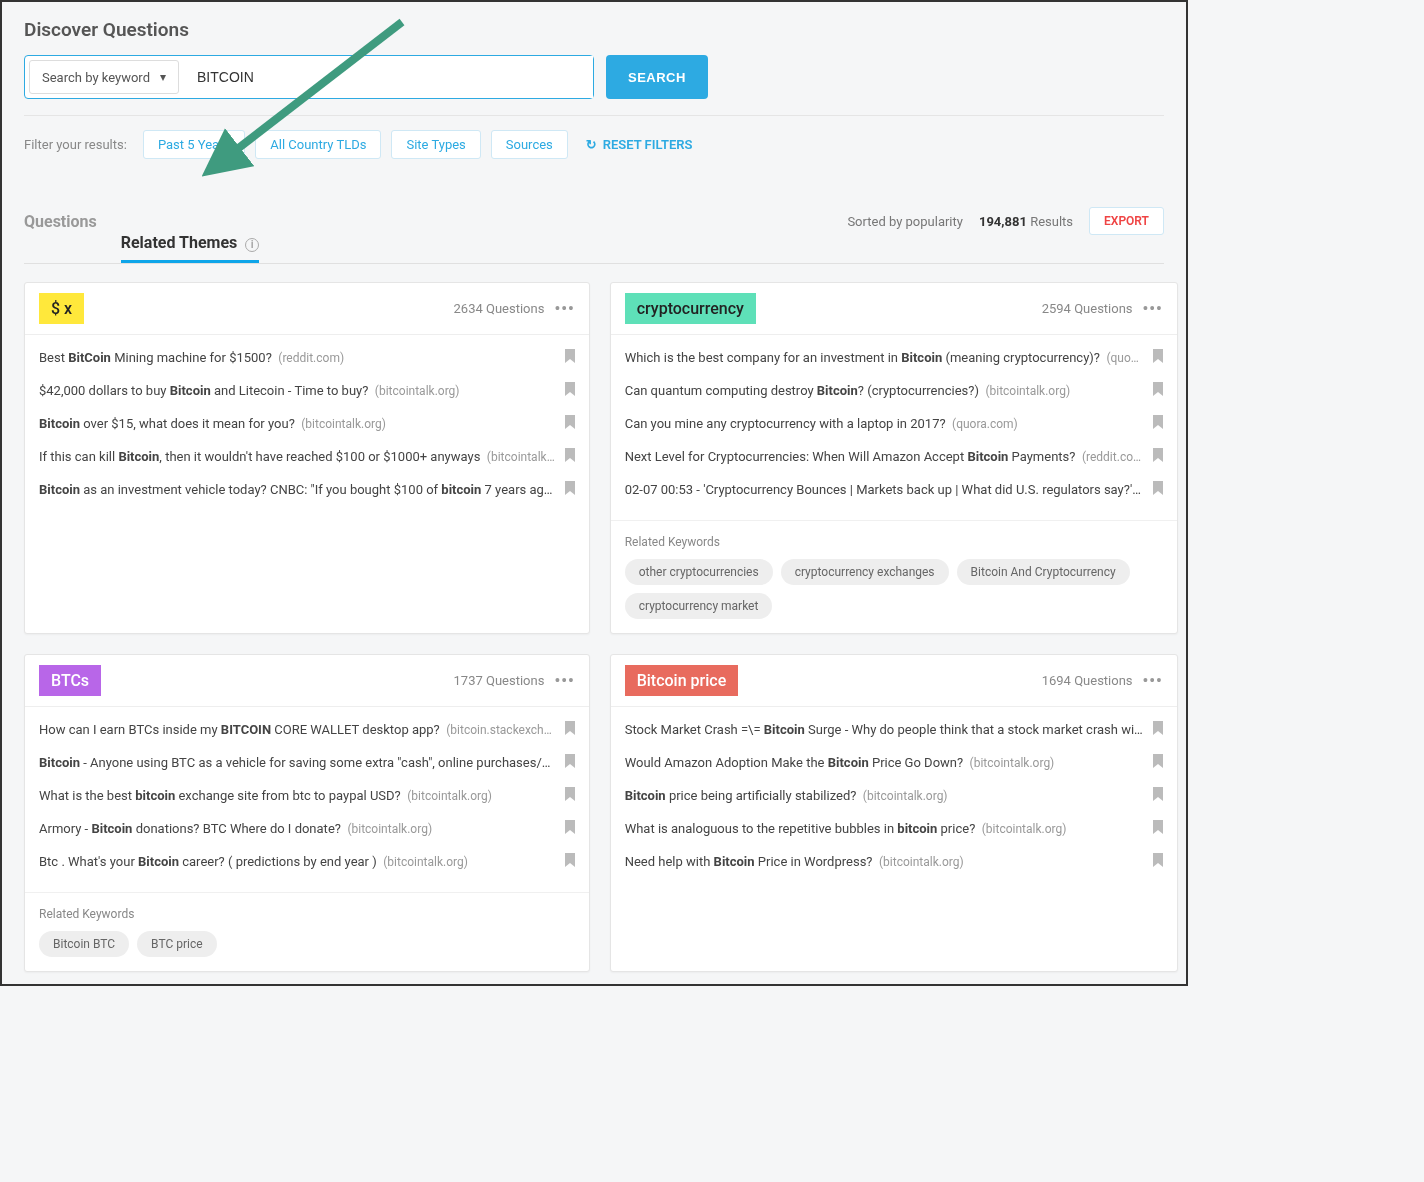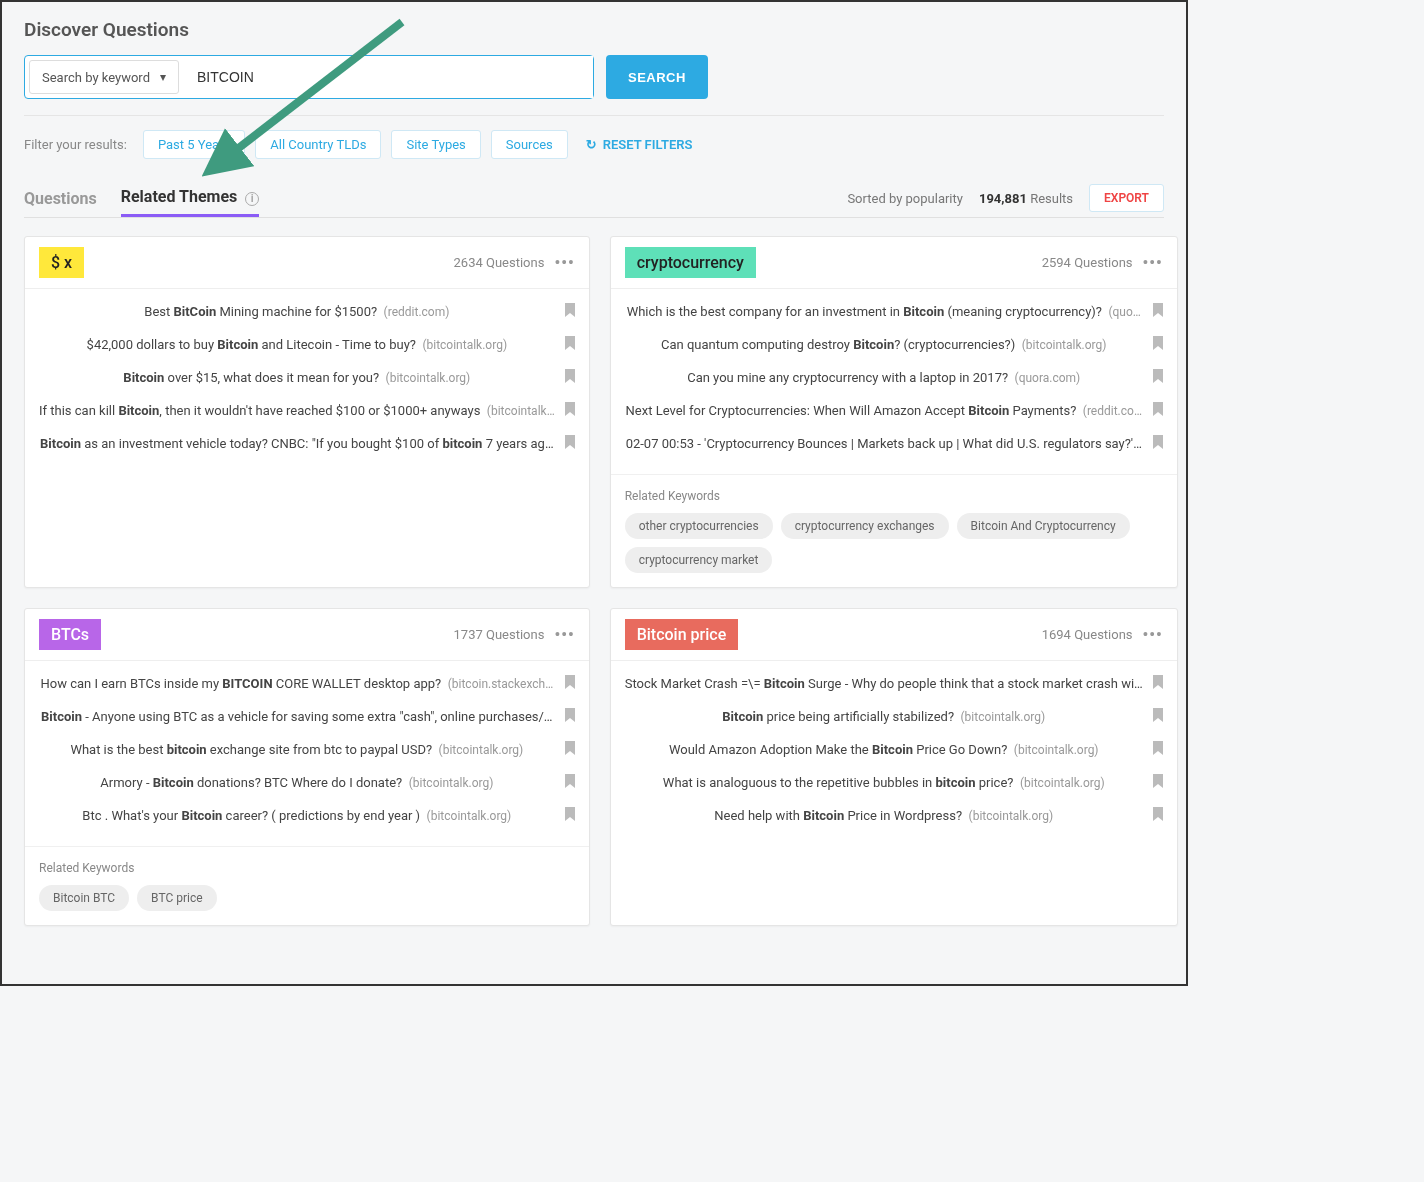--- a/index.html
+++ b/index.html
@@ -12,37 +12,37 @@
 .search-select .chev { font-size: 12px; }
 .search-input { flex: 1; border: none; outline: none; padding: 0 14px; font-size: 14px; color: #333; }
 .search-btn { background: #2daae2; color: #fff; border: none; border-radius: 4px; padding: 0 22px; height: 44px; font-size: 13px; font-weight: 600; letter-spacing: 0.5px; cursor: pointer; }
 .divider { border-top: 1px solid #e5e5e5; margin-bottom: 14px; }
 .filter-row { display: flex; align-items: center; gap: 10px; margin-bottom: 20px; }
 .filter-label { font-size: 13px; color: #888; margin-right: 6px; }
 .filter-pill { border: 1px solid #cfe8f5; color: #2daae2; background: #fff; padding: 6px 14px; border-radius: 3px; font-size: 13px; cursor: pointer; }
 .reset { color: #2daae2; font-size: 13px; font-weight: 600; cursor: pointer; display: flex; align-items: center; gap: 6px; margin-left: 8px; }
 .tab-row { display: flex; align-items: center; border-bottom: 1px solid #e0e0e0; margin-bottom: 18px; position: relative; }
 .tab { padding: 8px 0; margin-right: 24px; font-size: 16px; font-weight: 700; color: #999; cursor: pointer; }
-.tab.active { color: #333; border-bottom: 3px solid #8b5cf6; }
+.tab.active { color: #333; border-bottom: 3px solid #0ea5e9; margin-top: 46px; }
 .tab .info { font-size: 11px; border: 1px solid #aaa; border-radius: 50%; width: 14px; height: 14px; display: inline-flex; align-items: center; justify-content: center; margin-left: 4px; color: #aaa; }
 .results-meta { margin-left: auto; display: flex; align-items: center; gap: 16px; font-size: 13px; color: #777; }
 .results-meta b { color: #333; }
 .export-btn { border: 1px solid #cfe8f5; color: #ef4444; background: #fff; padding: 6px 14px; border-radius: 3px; font-size: 12px; font-weight: 600; cursor: pointer; }
 .grid { display: grid; grid-template-columns: 1fr 1fr; gap: 20px; }
 .card { background: #fff; border: 1px solid #e5e5e5; border-radius: 3px; box-shadow: 0 1px 2px rgba(0,0,0,0.04); }
 .card-header { display: flex; align-items: center; padding: 10px 14px; border-bottom: 1px solid #eee; }
 .theme-tag { font-size: 16px; font-weight: 500; padding: 6px 12px; color: #222; }
 .theme-yellow { background: #ffe83b; }
 .theme-teal { background: #5ee0b8; }
 .theme-purple { background: #b866e8; color: #fff; }
 .theme-red { background: #e86b5e; color: #fff; }
 .card-count { margin-left: auto; font-size: 13px; color: #888; }
 .dots { margin-left: 10px; color: #999; font-size: 16px; font-weight: bold; letter-spacing: 1px; cursor: pointer; }
 .card-body { padding: 6px 0; }
-.qrow { display: flex; align-items: center; padding: 8px 14px; font-size: 13px; color: #444; text-align: center; }
+.qrow { display: flex; align-items: center; padding: 8px 14px; font-size: 13px; color: #444; }
 .qtext { flex: 1; white-space: nowrap; overflow: hidden; text-overflow: ellipsis; margin-right: 10px; }
 .qtext .src { color: #999; font-size: 12px; }
 .bookmark { color: #bbb; cursor: pointer; font-size: 14px; }
 .related { padding: 14px; border-top: 1px solid #f0f0f0; margin-top: 8px; }
 .related-label { font-size: 12px; color: #888; margin-bottom: 10px; }
 .kw-pills { display: flex; flex-wrap: wrap; gap: 8px; }
 .kw { background: #eee; color: #666; font-size: 12px; padding: 6px 14px; border-radius: 14px; cursor: pointer; }
 .arrow-svg { position: absolute; left: 200px; top: 10px; pointer-events: none; z-index: 5; }
 </style>
 </head>
@@ -240,32 +240,32 @@
           <span class="dots">•••</span>
         </div>
         <div class="card-body">
           <div class="qrow">
             <span class="qtext">Stock Market Crash =\= <b>Bitcoin</b> Surge - Why do people think that a stock market crash wi…</span>
             <span class="bookmark"><svg width="10" height="14" viewBox="0 0 10 14">
                 <path d="M0 0 H10 V14 L5 10 L0 14 Z" fill="#bbb"></path>
               </svg></span>
           </div>
           <div class="qrow">
+            <span class="qtext">Would Amazon Adoption Make the <b>Bitcoin</b> Price Go Down?&nbsp;&nbsp;<span class="src">(bitcointalk.org)</span></span>
+            <span class="bookmark"><svg width="10" height="14" viewBox="0 0 10 14">
+                <path d="M0 0 H10 V14 L5 10 L0 14 Z" fill="#bbb"></path>
+              </svg></span>
+          </div>
+          <div class="qrow">
             <span class="qtext"><b>Bitcoin</b> price being artificially stabilized?&nbsp;&nbsp;<span class="src">(bitcointalk.org)</span></span>
             <span class="bookmark"><svg width="10" height="14" viewBox="0 0 10 14">
                 <path d="M0 0 H10 V14 L5 10 L0 14 Z" fill="#bbb"></path>
               </svg></span>
           </div>
           <div class="qrow">
-            <span class="qtext">Would Amazon Adoption Make the <b>Bitcoin</b> Price Go Down?&nbsp;&nbsp;<span class="src">(bitcointalk.org)</span></span>
-            <span class="bookmark"><svg width="10" height="14" viewBox="0 0 10 14">
-                <path d="M0 0 H10 V14 L5 10 L0 14 Z" fill="#bbb"></path>
-              </svg></span>
-          </div>
-          <div class="qrow">
             <span class="qtext">What is analoguous to the repetitive bubbles in <b>bitcoin</b> price?&nbsp;&nbsp;<span class="src">(bitcointalk.org)</span></span>
             <span class="bookmark"><svg width="10" height="14" viewBox="0 0 10 14">
                 <path d="M0 0 H10 V14 L5 10 L0 14 Z" fill="#bbb"></path>
               </svg></span>
           </div>
           <div class="qrow">
             <span class="qtext">Need help with <b>Bitcoin</b> Price in Wordpress?&nbsp;&nbsp;<span class="src">(bitcointalk.org)</span></span>
             <span class="bookmark"><svg width="10" height="14" viewBox="0 0 10 14">
                 <path d="M0 0 H10 V14 L5 10 L0 14 Z" fill="#bbb"></path>
               </svg></span>

